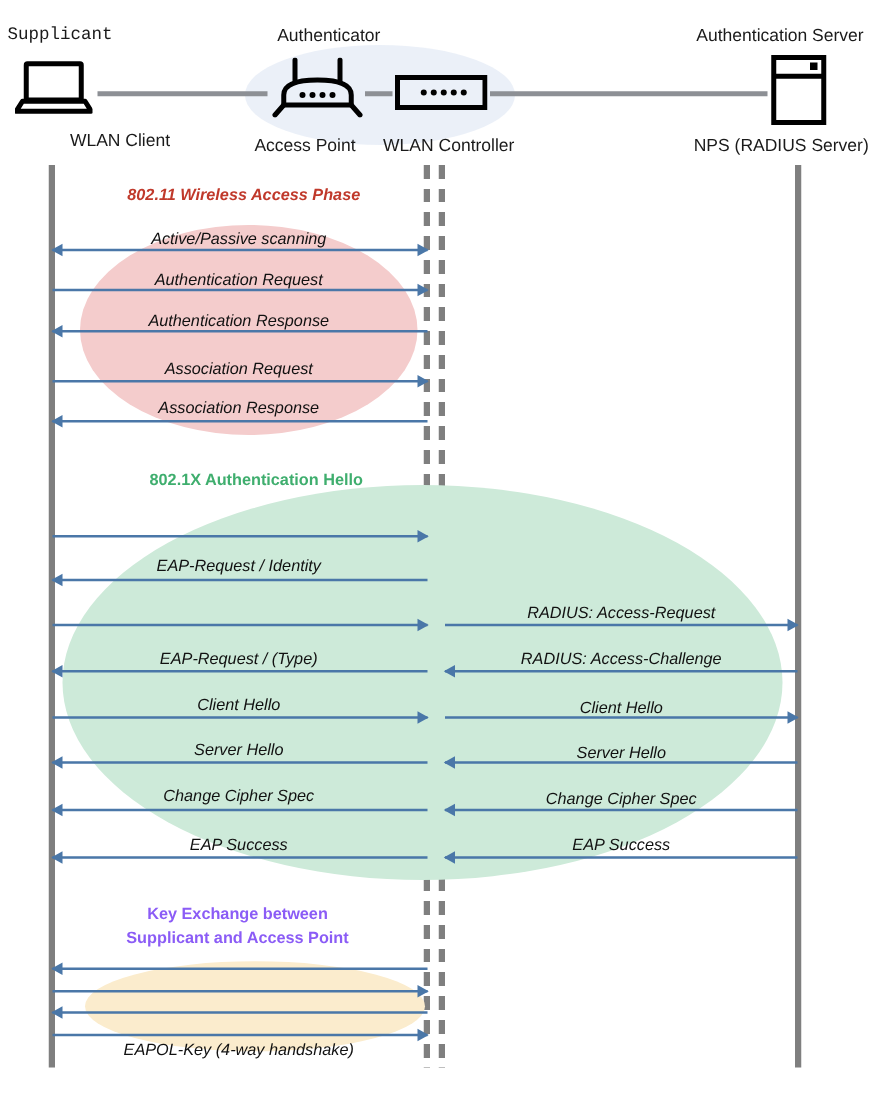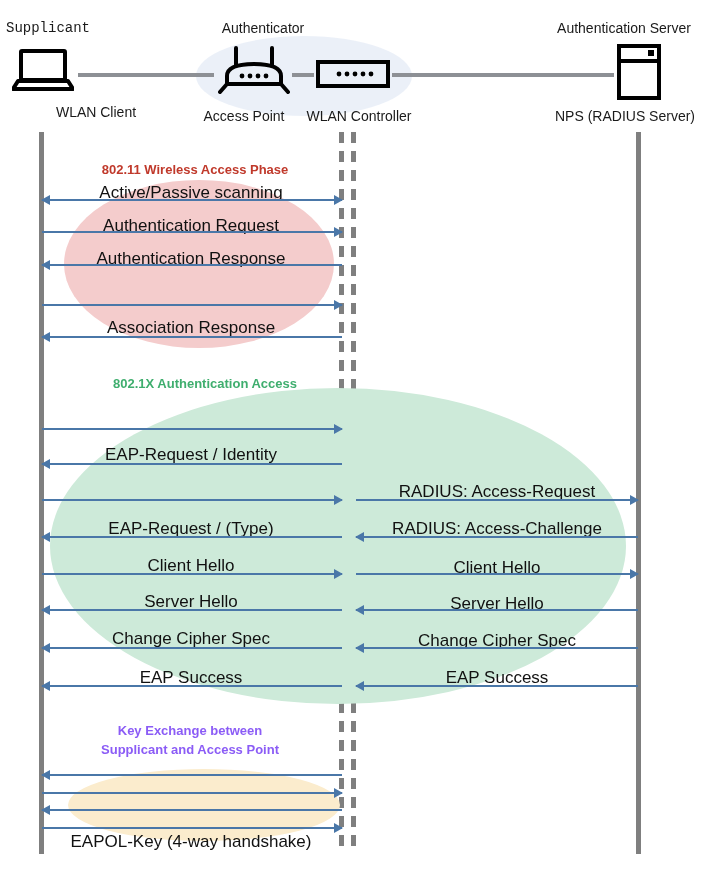--- a/index.html
+++ b/index.html
@@ -79,24 +79,25 @@
     white-space:nowrap;
     line-height:19px;
   }
   .ph-red{color:#c0392b;}
   .ph-green{color:#3fae6e;}
   .ph-orange{color:#8b5cf6;}
 
   
   .msg-label{
     position:absolute;
-    font-size:17px;
+    font-size:13px;
     color:#111;
     text-align:center;
     white-space:nowrap;
+    font-style:italic;
   }
   .arrow-wrap{position:absolute;height:12px;}
   .arrow-line{
     position:absolute;
     left:0; right:0;
     top:5px;
     height:2px;
     background:#4a77a8;
   }
   .arrow-head{
@@ -171,23 +172,23 @@
 
   <div class="lifeline-solid" style="left:39px;  top:132px; height:722px;"></div>
   <div class="lifeline-dash" style="left:339px; top:132px; height:722px;"></div>
   <div class="lifeline-dash" style="left:351px; top:132px; height:722px;"></div>
   <div class="lifeline-solid" style="left:636px; top:132px; height:722px;"></div>
 
   <div class="phase-blob blob-red" style="left:64px; top:180px; width:270px; height:168px;"></div>
   <div class="phase-blob blob-green" style="left:50px; top:388px; width:576px; height:316px;"></div>
   <div class="phase-blob blob-orange" style="left:68px; top:769px; width:272px; height:72px;"></div>
 
-  <div class="phase-label ph-red" style="left:84px; top:160px; width:222px;">802.11 Wireless Access Phase</div>
-
-  <div class="phase-label ph-green" style="left:99px; top:374px; width:212px;">802.1X Authentication Access</div>
+  <div class="phase-label ph-red" style="left:84px; top:146px; width:222px;font-style:italic;">802.11 Wireless Access Phase</div>
+
+  <div class="phase-label ph-green" style="left:99px; top:374px; width:212px;">802.1X Authentication Hello</div>
 
   <div class="phase-label ph-orange" style="left:89px; top:721px; width:202px;">Key Exchange between</div>
   <div class="phase-label ph-orange" style="left:89px; top:740px; width:202px;">Supplicant and Access Point</div>
 
   <div class="msg-label" style="left:41px; top:183px; width:300px;">Active/Passive scanning</div>
   <div class="arrow-wrap" style="left:42px; top:194px; width:300px;">
     <div class="arrow-line"></div>
       <div class="arrow-head left"></div>
       <div class="arrow-head right"></div>
   </div>
@@ -197,20 +198,21 @@
     <div class="arrow-line"></div>
       <div class="arrow-head right"></div>
   </div>
 
   <div class="msg-label" style="left:41px; top:249px; width:300px;text-align:center;">Authentication Response</div>
   <div class="arrow-wrap" style="left:42px; top:259px; width:300px;">
     <div class="arrow-line"></div>
       <div class="arrow-head left"></div>
   </div>
 
+  <div class="msg-label" style="left:41px; top:287px; width:300px;">Association Request</div>
   <div class="arrow-wrap" style="left:42px; top:299px; width:300px;">
     <div class="arrow-line"></div>
       <div class="arrow-head right"></div>
   </div>
 
   <div class="msg-label" style="left:41px; top:318px; width:300px;">Association Response</div>
   <div class="arrow-wrap" style="left:42px; top:331px; width:300px;">
     <div class="arrow-line"></div>
       <div class="arrow-head left"></div>
   </div>

